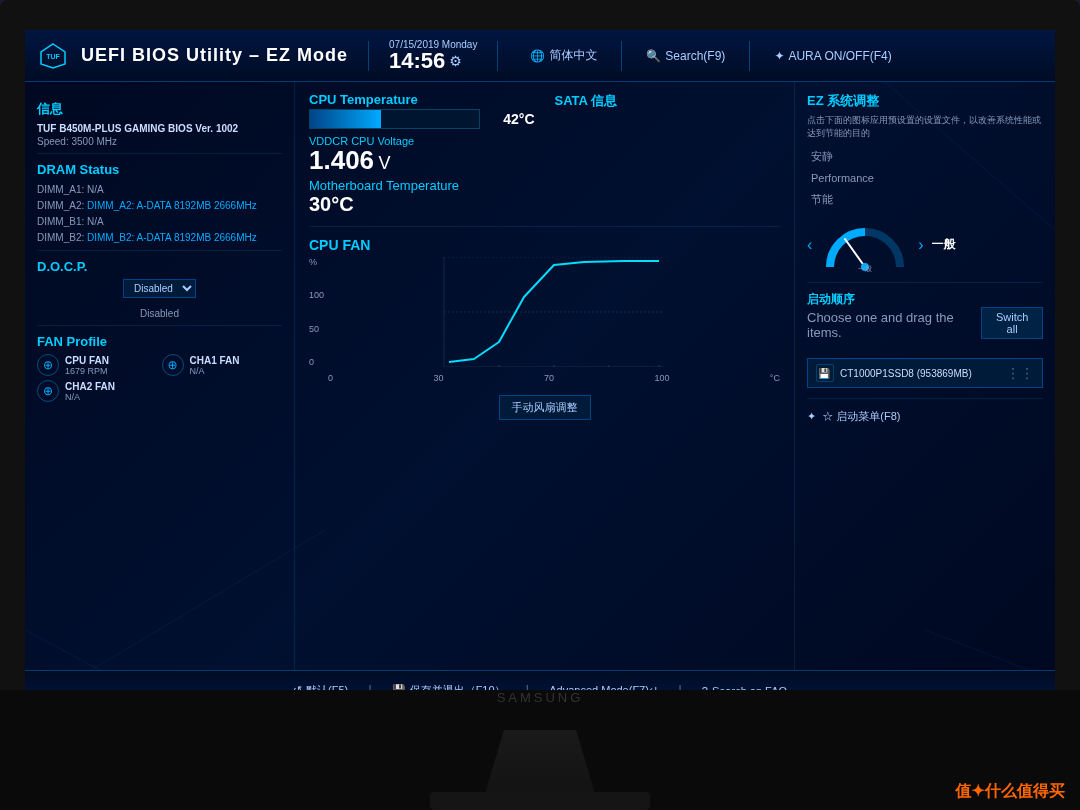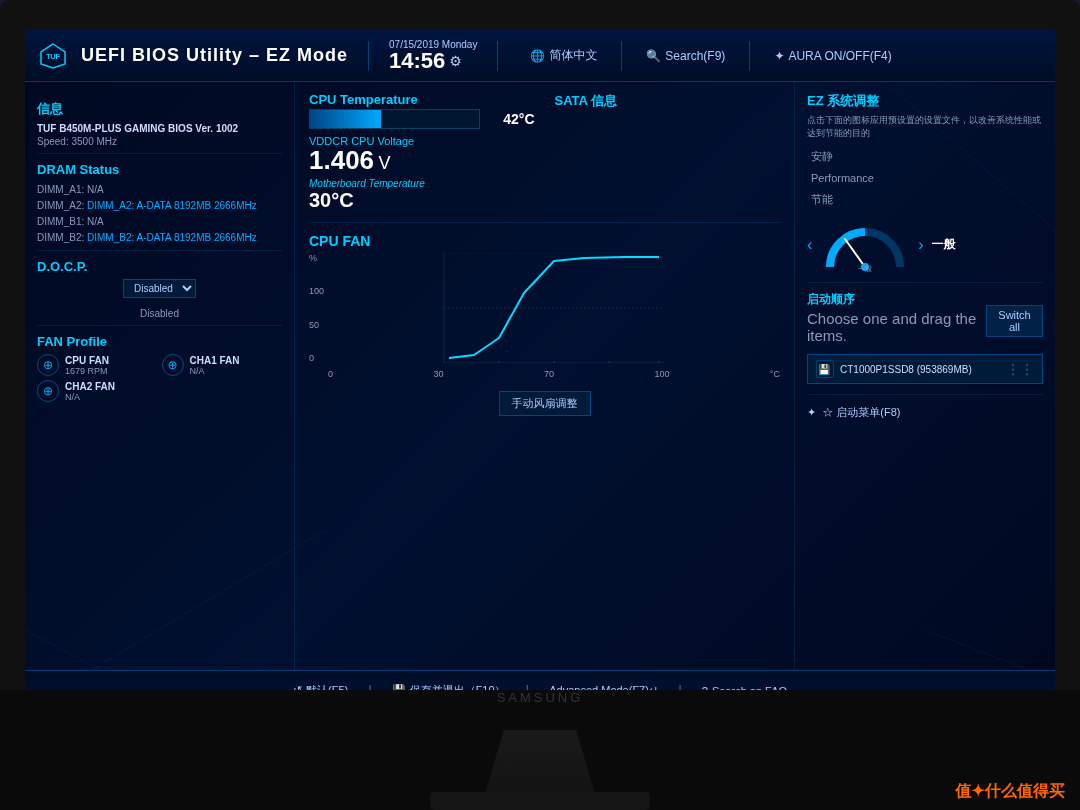--- a/index.html
+++ b/index.html
@@ -278,23 +278,22 @@
       line-height: 1;
     }
 
     .voltage-unit {
       color: #ffffff;
       font-size: 18px;
     }
 
     .mb-temp-label {
       color: #00ccff;
-      font-size: 10px;
+      font-size: 13px;
       margin-top: 4px;
-      font-style: italic;
     }
 
     .mb-temp-value {
       color: #ffffff;
       font-size: 20px;
       font-weight: bold;
     }
 
     .sata-grid {
       display: grid;
@@ -393,22 +392,22 @@
 
     .boot-order-title {
       color: #00ccff;
       font-size: 12px;
       font-weight: bold;
       margin-bottom: 2px;
     }
 
     .boot-order-desc {
       color: #8899bb;
-      font-size: 15px;
-      margin-bottom: 6px;
+      font-size: 13px;
+      margin-bottom: 14px;
     }
 
     .switch-all-btn {
       background: #002244;
       border: 1px solid #004488;
       color: #aaccff;
       font-size: 11px;
       padding: 3px 8px;
       cursor: pointer;
       float: right;

